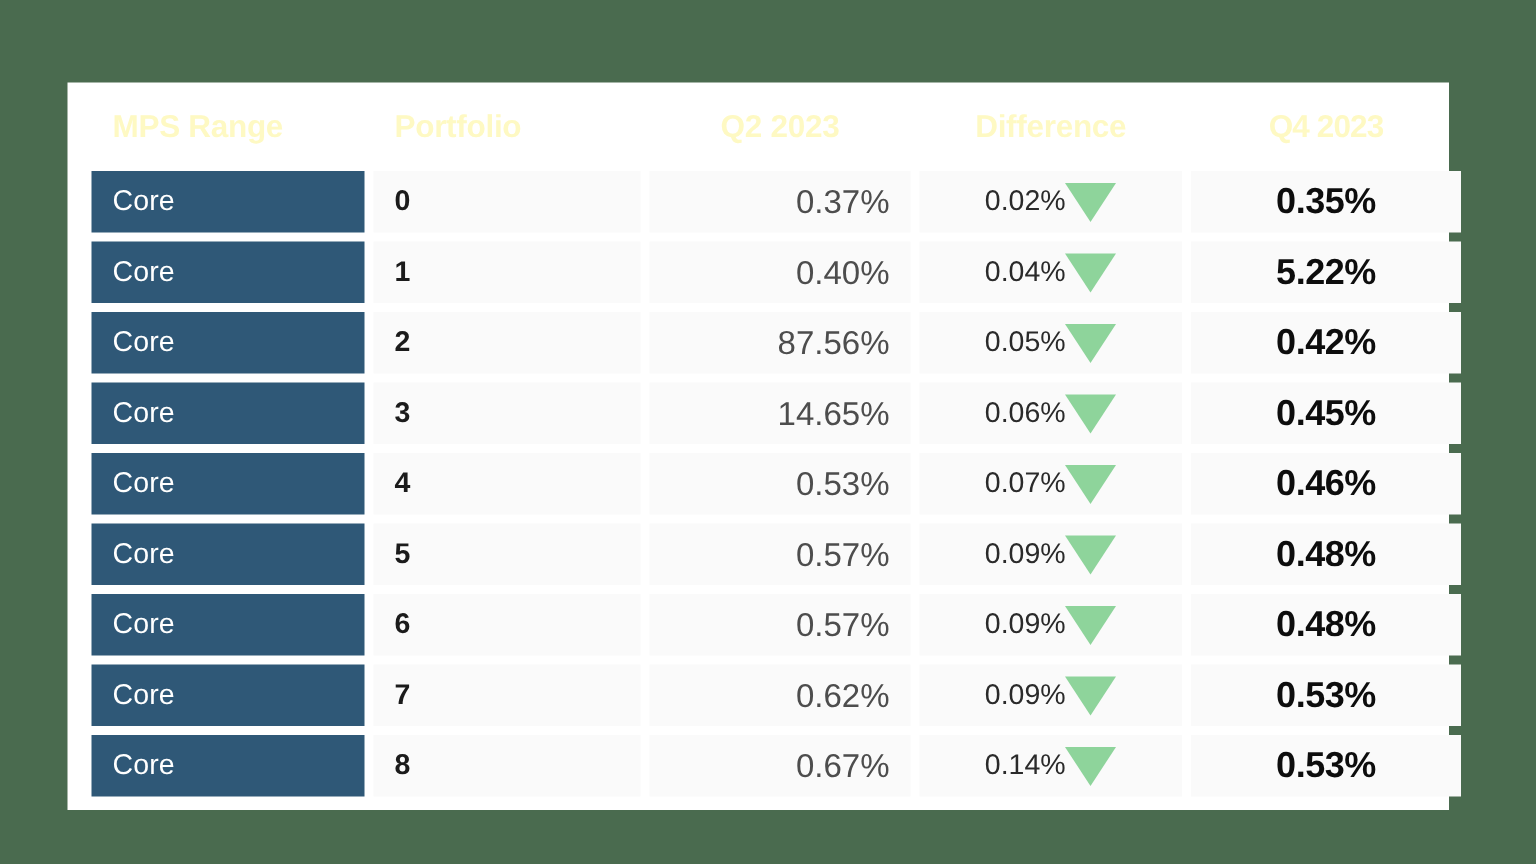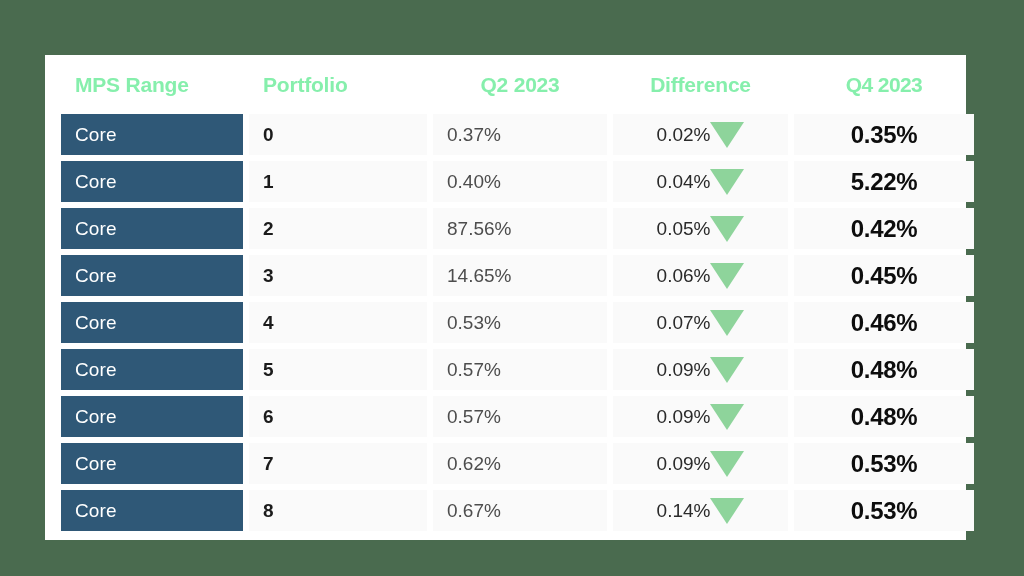--- a/index.html
+++ b/index.html
@@ -44,21 +44,21 @@
 
   .table col.c-mps     { width: 182px; }
   .table col.c-port    { width: 178px; }
   .table col.c-q2      { width: 174px; }
   .table col.c-diff    { width: 175px; }
   .table col.c-q4      { width: 180px; }
 
   
   thead th {
     background: transparent;
-    color: #86efac;
+    color: #fef9c3;
     height: 47px;
     padding: 0 14px;
     margin: 0;
     font-size: 21px;
     font-weight: 700;
     letter-spacing: -0.2px;
     border: 0;
     vertical-align: middle;
   }
   th.h-left   { text-align: left; }
@@ -92,23 +92,23 @@
     background: #fafafa;
     color: #1b1b1b;
     text-align: left;
     font-weight: 700;
     font-size: 19px;
   }
 
   td.cell-q2 {
     background: #fafafa;
     color: #4d4d4d;
-    text-align: left;
+    text-align: right;
     font-weight: 400;
-    font-size: 19px;
+    font-size: 22px;
   }
 
   td.cell-diff {
     background: #fafafa;
     color: #2a2a2a;
     text-align: center;
     font-weight: 400;
     font-size: 19px;
   }
 

